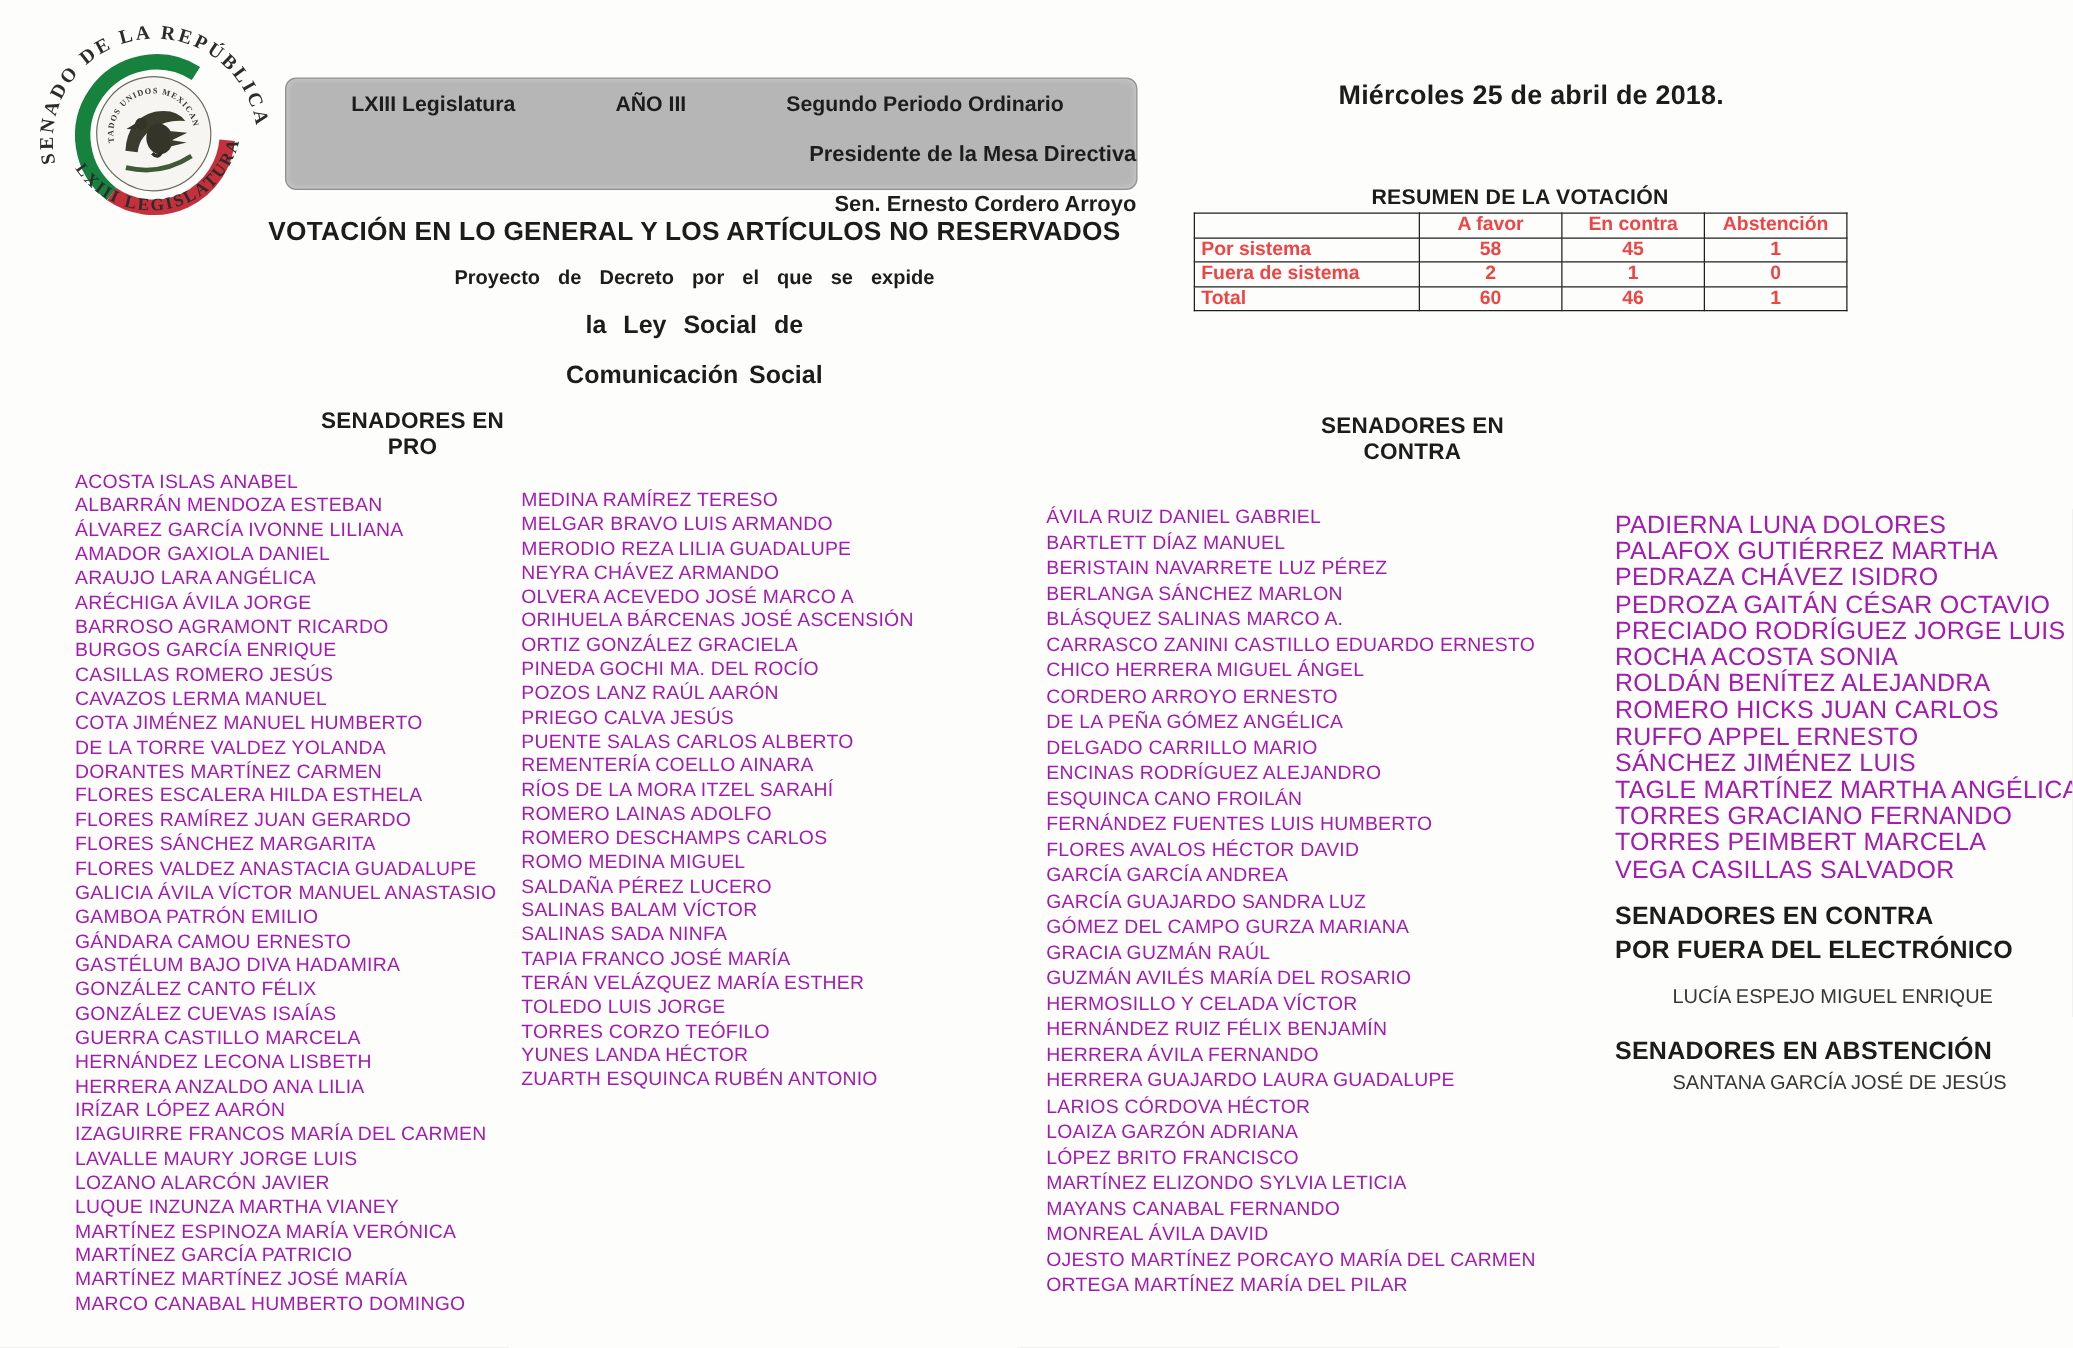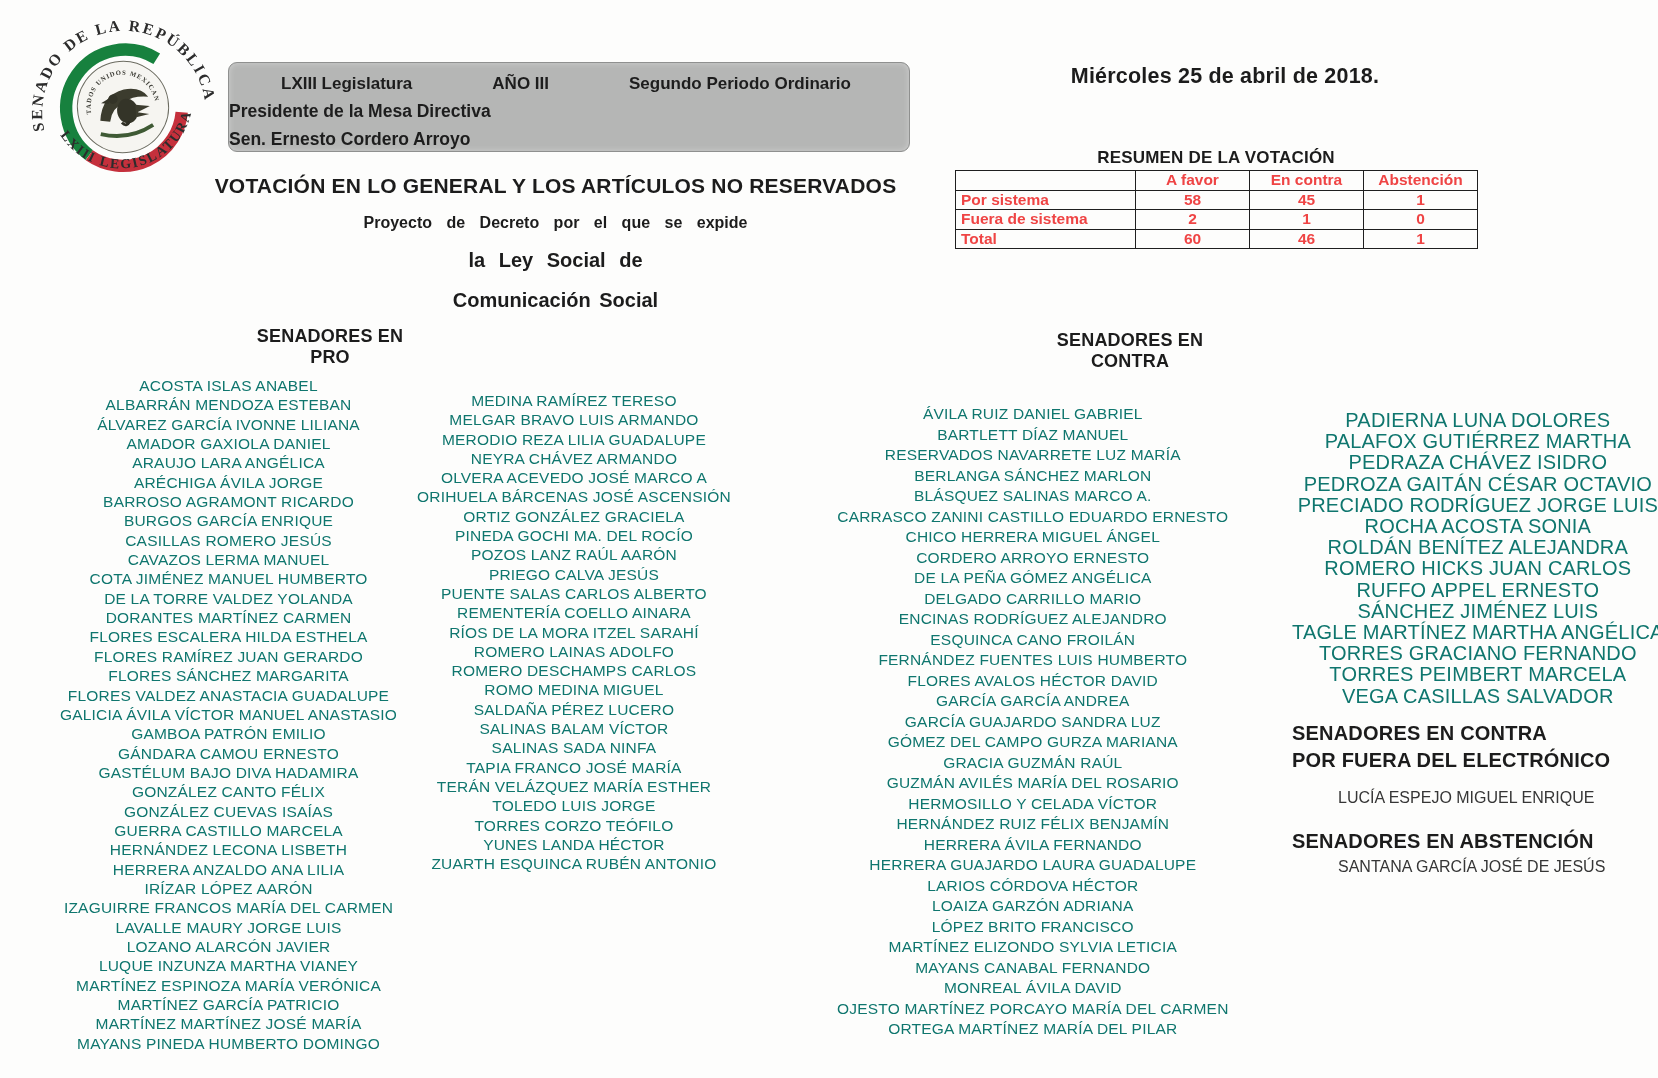--- a/index.html
+++ b/index.html
@@ -13,21 +13,21 @@
   .header-bar{
     position:absolute;left:228px;top:62px;width:680px;height:88px;
     background:#b5b6b5;border:1px solid #8f908f;border-radius:9px;
     box-shadow:inset 0 0 6px rgba(255,255,255,.35);
   }
   .header-bar .row1{
     display:flex;justify-content:space-between;align-items:baseline;
     padding:11px 58px 0 52px;font-weight:bold;font-size:17px;color:#1d1d1d;
   }
   .header-bar .row2,.header-bar .row3{
-    text-align:left;font-weight:bold;font-size:17.5px;color:#1d1d1d;margin-top:7px;
+    text-align:right;font-weight:bold;font-size:17.5px;color:#1d1d1d;margin-top:19px;
   }
   
   .session-date{
     position:absolute;left:1040px;top:64px;width:370px;text-align:center;
     font-weight:bold;font-size:21.5px;color:#1c1c1c;letter-spacing:.2px;
   }
   
   .summary-title{
     position:absolute;left:955px;top:148px;width:522px;text-align:center;
     font-weight:bold;font-size:17px;color:#1c1c1c;letter-spacing:.2px;
@@ -48,21 +48,21 @@
   .main-title{position:absolute;left:148px;top:174px;width:815px;text-align:center;color:#1c1c1c;}
   .main-title .t1{font-weight:bold;font-size:21px;letter-spacing:.2px;margin-bottom:16px;}
   .main-title .t2{font-weight:bold;font-size:16px;word-spacing:10px;margin-bottom:17px;text-align:center;}
   .main-title .t3{font-weight:bold;font-size:20px;word-spacing:8px;margin-bottom:17px;}
   .main-title .t4{font-weight:bold;font-size:20px;word-spacing:3px;}
   
   .sec-heading{position:absolute;font-weight:bold;font-size:18px;color:#1c1c1c;letter-spacing:.2px;}
   #pro-heading{left:235px;top:326px;width:190px;text-align:center;}
   #contra-heading{left:1030px;top:330px;width:200px;text-align:center;}
   
-  .name-col{position:absolute;color:#0f766e;letter-spacing:.2px;white-space:nowrap;text-align:center;}
+  .name-col{position:absolute;color:#a21caf;letter-spacing:.2px;white-space:nowrap;}
   .name-col .name-item{font-size:15.5px;}
   #pro-col1{left:60px;top:376px;}
   #pro-col1 .name-item{line-height:19.35px;}
   #pro-col2{left:417px;top:391px;}
   #pro-col2 .name-item{line-height:19.3px;}
   #contra-col1{left:837px;top:404px;}
   #contra-col1 .name-item{line-height:20.5px;}
   #contra-col2{left:1292px;top:410px;}
   #contra-col2 .name-item{font-size:20px;line-height:21.2px;}
   
@@ -197,21 +197,21 @@
       <div class="name-item">HERNÁNDEZ LECONA LISBETH</div>
       <div class="name-item">HERRERA ANZALDO ANA LILIA</div>
       <div class="name-item">IRÍZAR LÓPEZ AARÓN</div>
       <div class="name-item">IZAGUIRRE FRANCOS MARÍA DEL CARMEN</div>
       <div class="name-item">LAVALLE MAURY JORGE LUIS</div>
       <div class="name-item">LOZANO ALARCÓN JAVIER</div>
       <div class="name-item">LUQUE INZUNZA MARTHA VIANEY</div>
       <div class="name-item">MARTÍNEZ ESPINOZA MARÍA VERÓNICA</div>
       <div class="name-item">MARTÍNEZ GARCÍA PATRICIO</div>
       <div class="name-item">MARTÍNEZ MARTÍNEZ JOSÉ MARÍA</div>
-      <div class="name-item">MAYANS PINEDA HUMBERTO DOMINGO</div>
+      <div class="name-item">MARCO CANABAL HUMBERTO DOMINGO</div>
     </div>
   <div id="pro-col2" class="name-col">
       <div class="name-item">MEDINA RAMÍREZ TERESO</div>
       <div class="name-item">MELGAR BRAVO LUIS ARMANDO</div>
       <div class="name-item">MERODIO REZA LILIA GUADALUPE</div>
       <div class="name-item">NEYRA CHÁVEZ ARMANDO</div>
       <div class="name-item">OLVERA ACEVEDO JOSÉ MARCO A</div>
       <div class="name-item">ORIHUELA BÁRCENAS JOSÉ ASCENSIÓN</div>
       <div class="name-item">ORTIZ GONZÁLEZ GRACIELA</div>
       <div class="name-item">PINEDA GOCHI MA. DEL ROCÍO</div>
@@ -229,21 +229,21 @@
       <div class="name-item">TAPIA FRANCO JOSÉ MARÍA</div>
       <div class="name-item">TERÁN VELÁZQUEZ MARÍA ESTHER</div>
       <div class="name-item">TOLEDO LUIS JORGE</div>
       <div class="name-item">TORRES CORZO TEÓFILO</div>
       <div class="name-item">YUNES LANDA HÉCTOR</div>
       <div class="name-item">ZUARTH ESQUINCA RUBÉN ANTONIO</div>
     </div>
   <div id="contra-col1" class="name-col">
       <div class="name-item">ÁVILA RUIZ DANIEL GABRIEL</div>
       <div class="name-item">BARTLETT DÍAZ MANUEL</div>
-      <div class="name-item">RESERVADOS NAVARRETE LUZ MARÍA</div>
+      <div class="name-item">BERISTAIN NAVARRETE LUZ PÉREZ</div>
       <div class="name-item">BERLANGA SÁNCHEZ MARLON</div>
       <div class="name-item">BLÁSQUEZ SALINAS MARCO A.</div>
       <div class="name-item">CARRASCO ZANINI CASTILLO EDUARDO ERNESTO</div>
       <div class="name-item">CHICO HERRERA MIGUEL ÁNGEL</div>
       <div class="name-item">CORDERO ARROYO ERNESTO</div>
       <div class="name-item">DE LA PEÑA GÓMEZ ANGÉLICA</div>
       <div class="name-item">DELGADO CARRILLO MARIO</div>
       <div class="name-item">ENCINAS RODRÍGUEZ ALEJANDRO</div>
       <div class="name-item">ESQUINCA CANO FROILÁN</div>
       <div class="name-item">FERNÁNDEZ FUENTES LUIS HUMBERTO</div>

